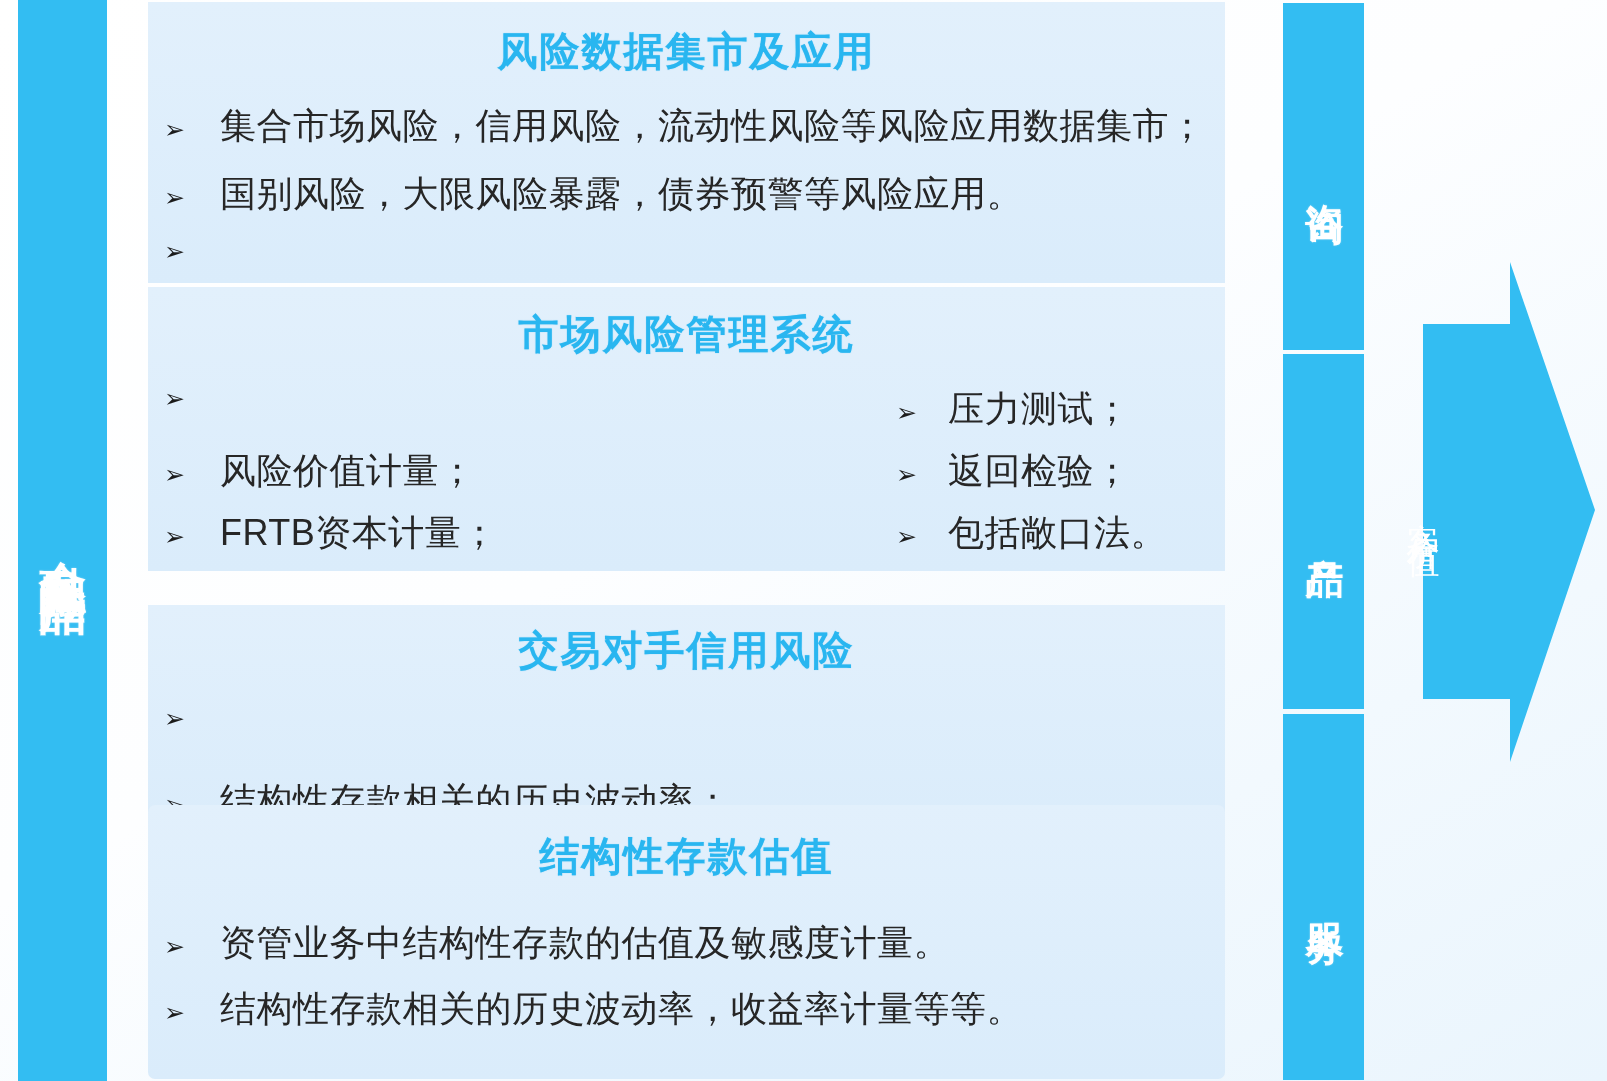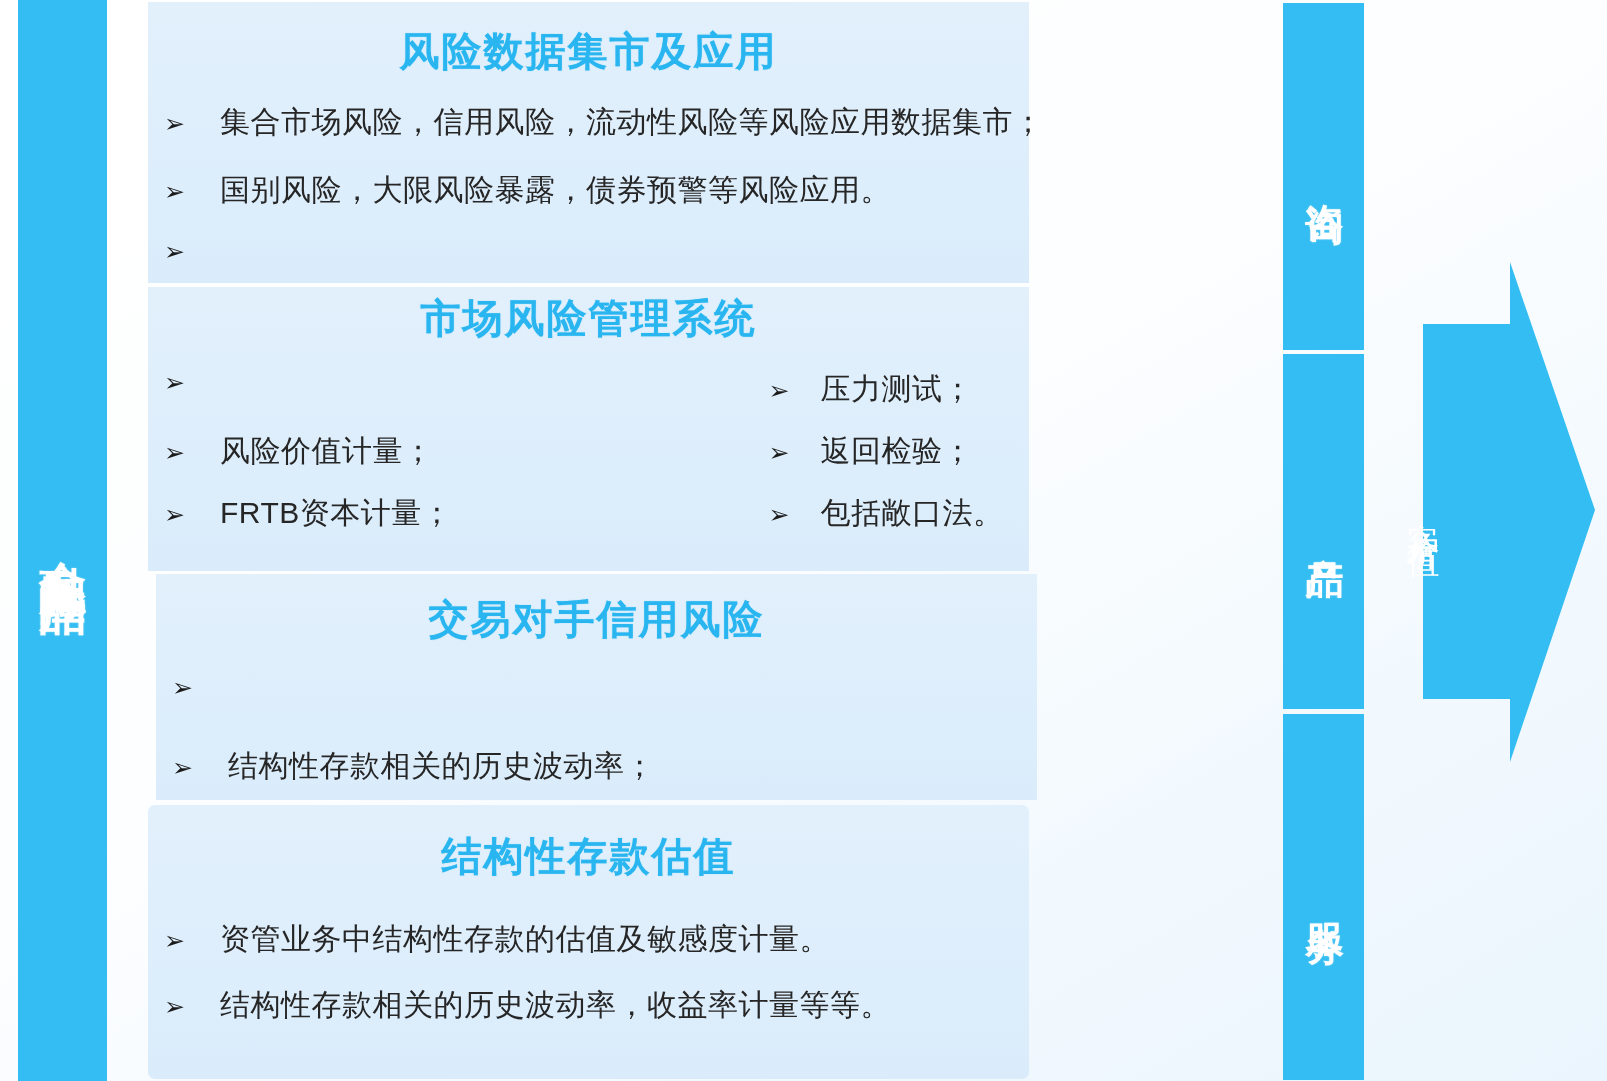--- a/index.html
+++ b/index.html
@@ -48,21 +48,21 @@
   .center-stack {
     position: absolute;
     left: 148px;
     top: 0px;
     width: 1077px;
     height: 1081px;
   }
   .panel {
     position: absolute;
     left: 0;
-    width: 881px;
+    width: 1077px;
     background: #ddeefb;
     box-sizing: border-box;
     background-image: linear-gradient(180deg, #e2f0fc 0%, #daecfb 100%);
   }
   .panel-title {
     text-align: center;
     color: #29b6f0;
     font-weight: bold;
     font-size: 40px;
     letter-spacing: 2px;
@@ -87,35 +87,35 @@
     width: 72px;
     padding-left: 16px;
     box-sizing: border-box;
     color: #1b1b1b;
     font-size: 25px;
     line-height: 1;
     font-family: "DejaVu Sans", sans-serif;
   }
   .bullet .txt {
     color: #262626;
-    font-size: 30px;
+    font-size: 36px;
     line-height: 1.25;
     letter-spacing: 0.5px;
     white-space: nowrap;
     text-align: right;
   }
 
   
   #panel-1 { top: 2px;   height: 281px; }
   #panel-2 { top: 287px; height: 284px; }
-  #panel-3 { top: 574px; height: 226px; margin-left: 8px; }
+  #panel-3 { top: 605px; height: 226px; }
   #panel-4 { top: 805px; height: 274px; border-radius: 7px; }
 
   #panel-1 .panel-title { margin-top: 22px; }
-  #panel-2 .panel-title { margin-top: 4px; font-family: Liberation Serif, serif; }
+  #panel-2 .panel-title { margin-top: 20px; font-family: Liberation Serif, serif; }
   #panel-3 .panel-title { margin-top: 18px; }
   #panel-4 .panel-title { margin-top: 24px; }
 
   #panel-1 .bullets { margin-top: 24px; }
   #panel-1 .bullet { height: 68px; }
   #panel-2 .bullets { margin-top: 24px; }
   #panel-2 .bullet-row { height: 62px; }
   #panel-2 .col-a { width: 700px; }
   #panel-2 .col-b { width: 377px; }
   #panel-2 .col-b .glyph { width: 100px; padding-left: 48px; }

